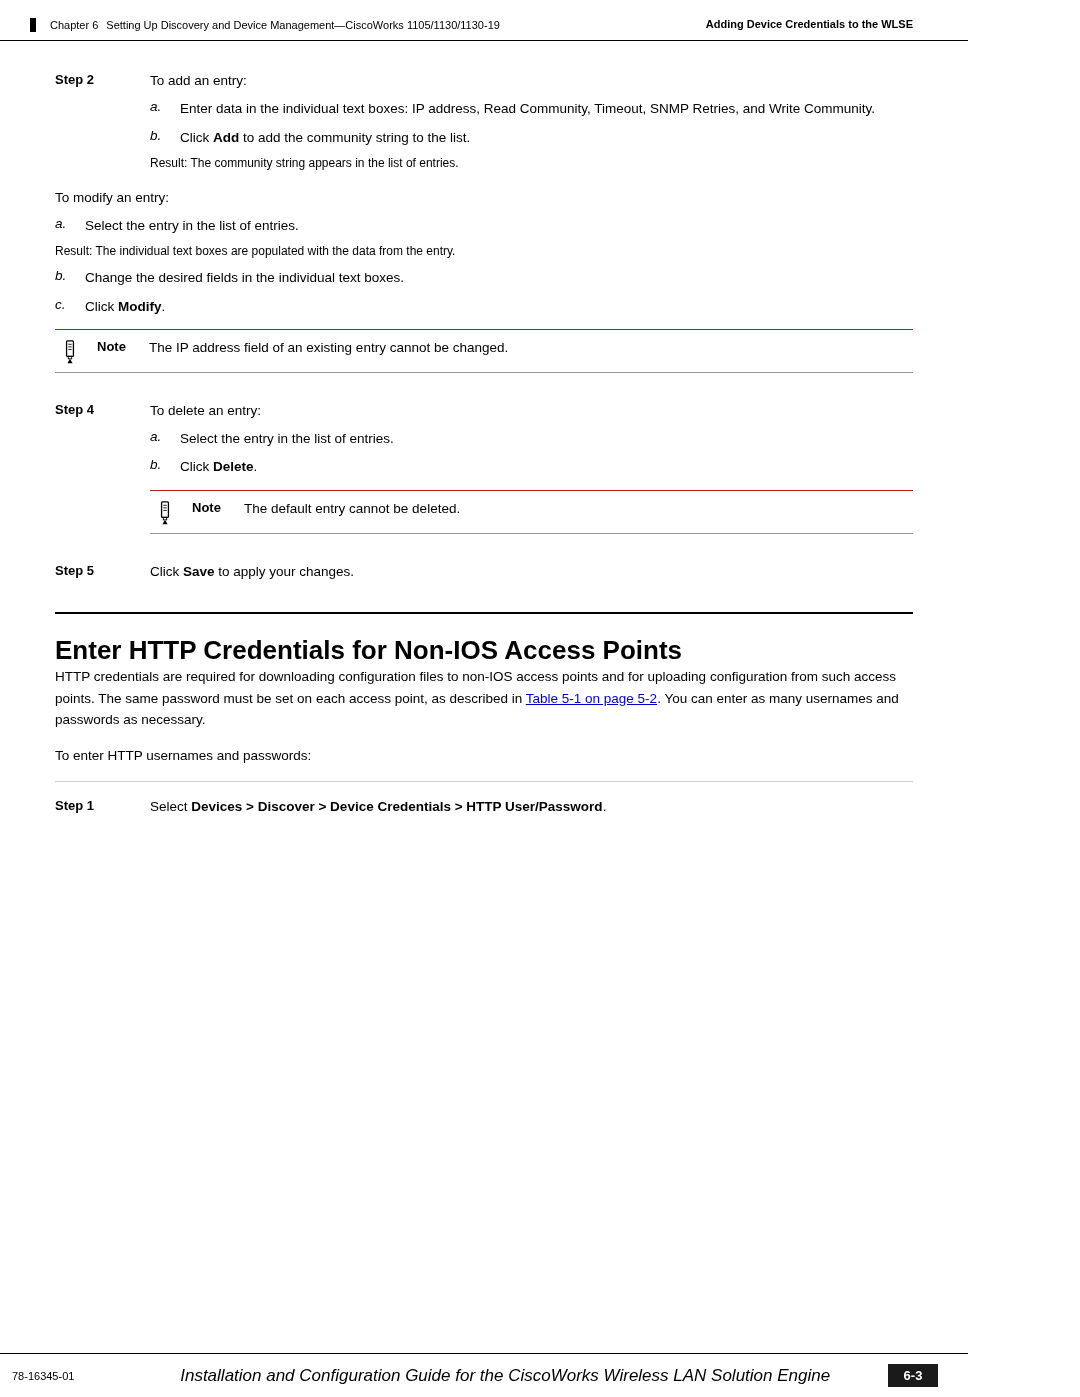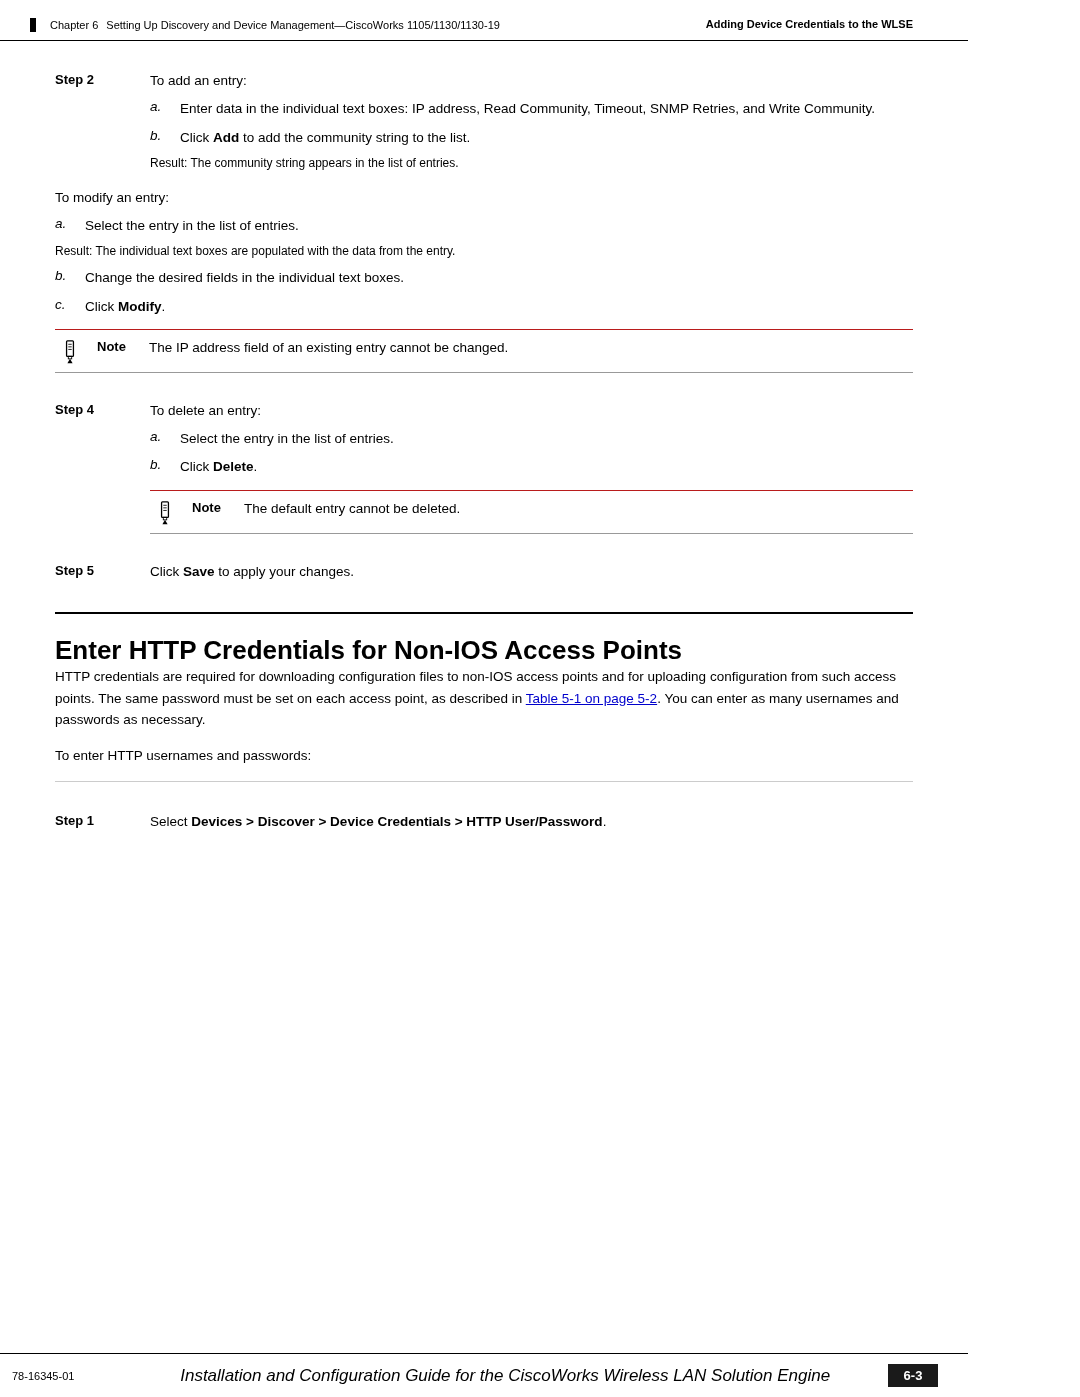--- a/index.html
+++ b/index.html
@@ -223,21 +223,21 @@
       font-family: Arial, Helvetica, sans-serif;
       font-size: 13px;
       font-weight: bold;
       padding: 4px 12px;
       min-width: 50px;
       text-align: center;
     }
 
     .step1-row {
       border-top: 1px solid #ccc;
-      padding-top: 30px;
+      padding-top: 15px;
       margin-top: 10px;
     }
   </style>
 </head>
 <body>
 
 <div class="page-container">
 
   <div class="top-header">
     <div class="top-header-left">

